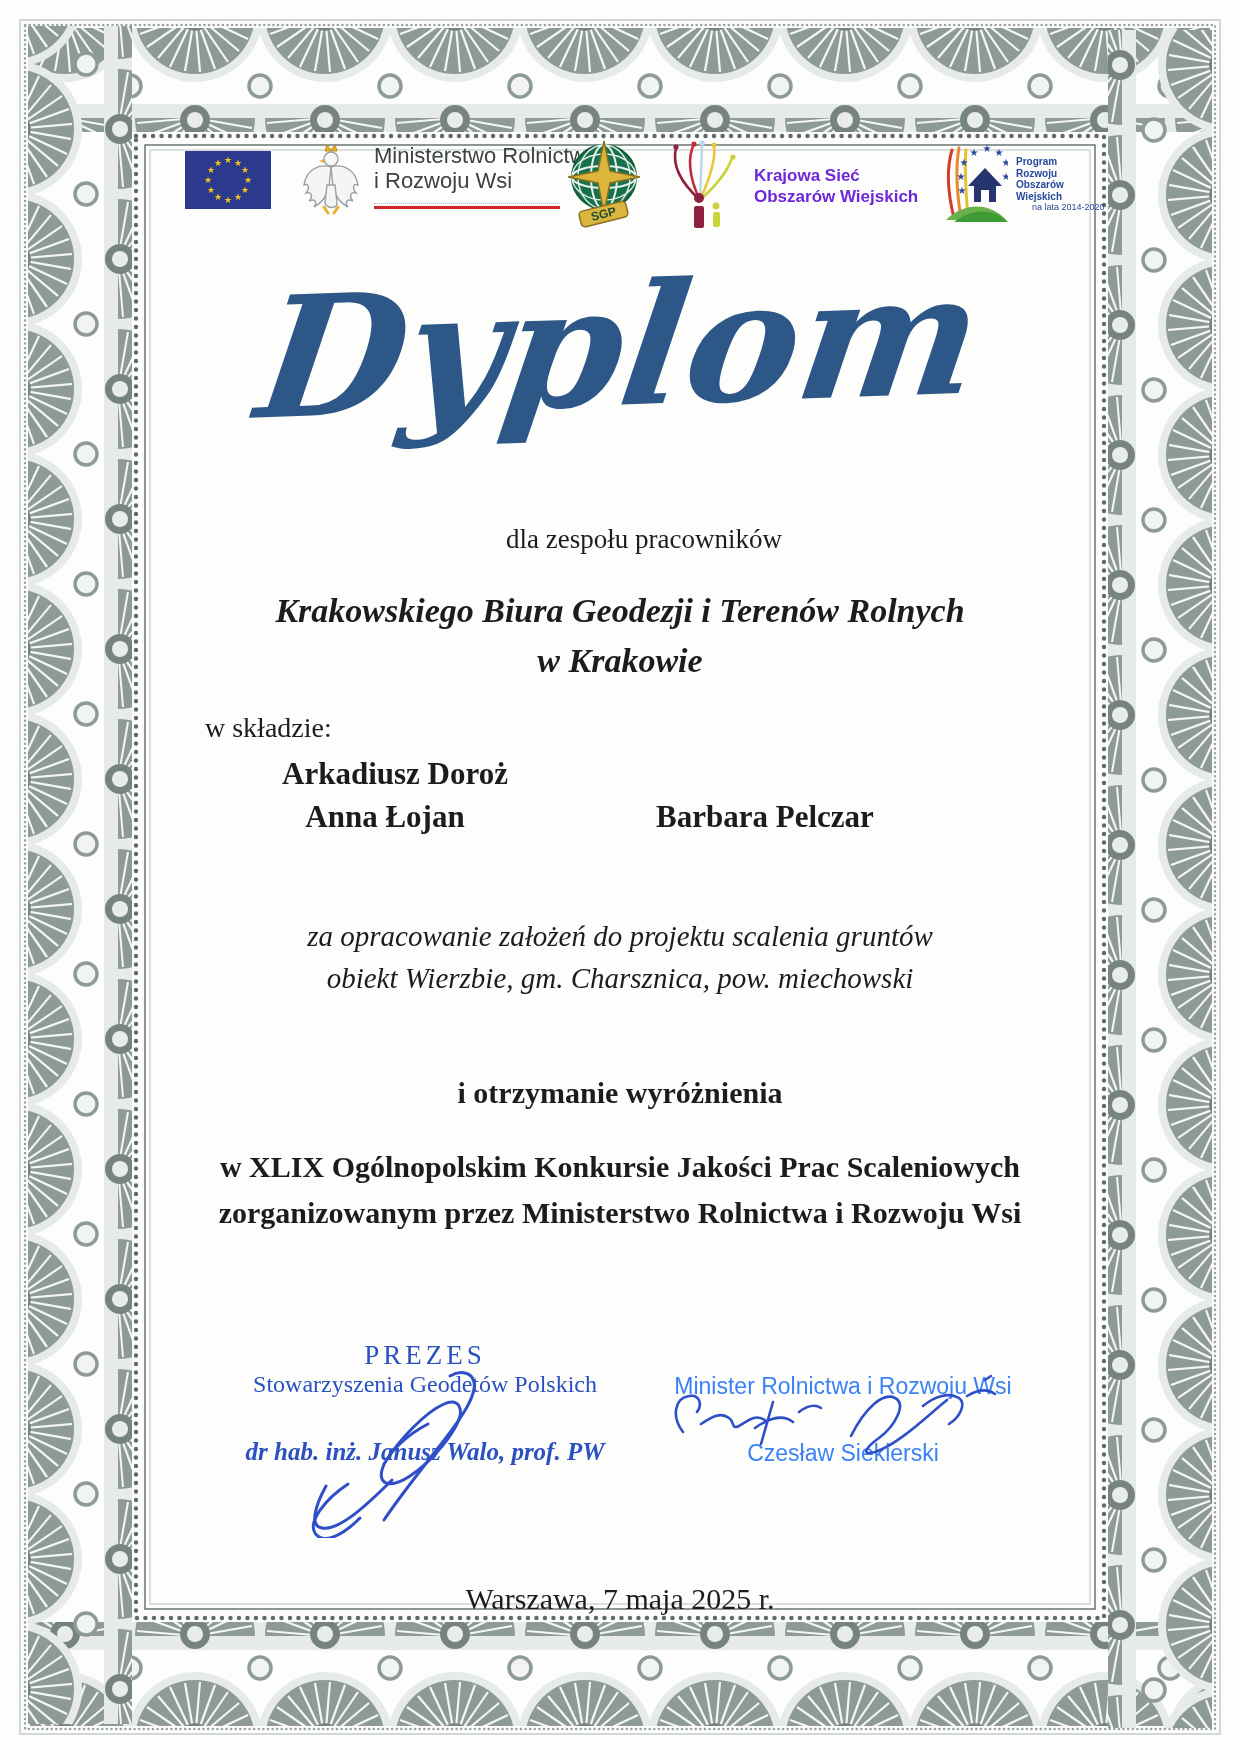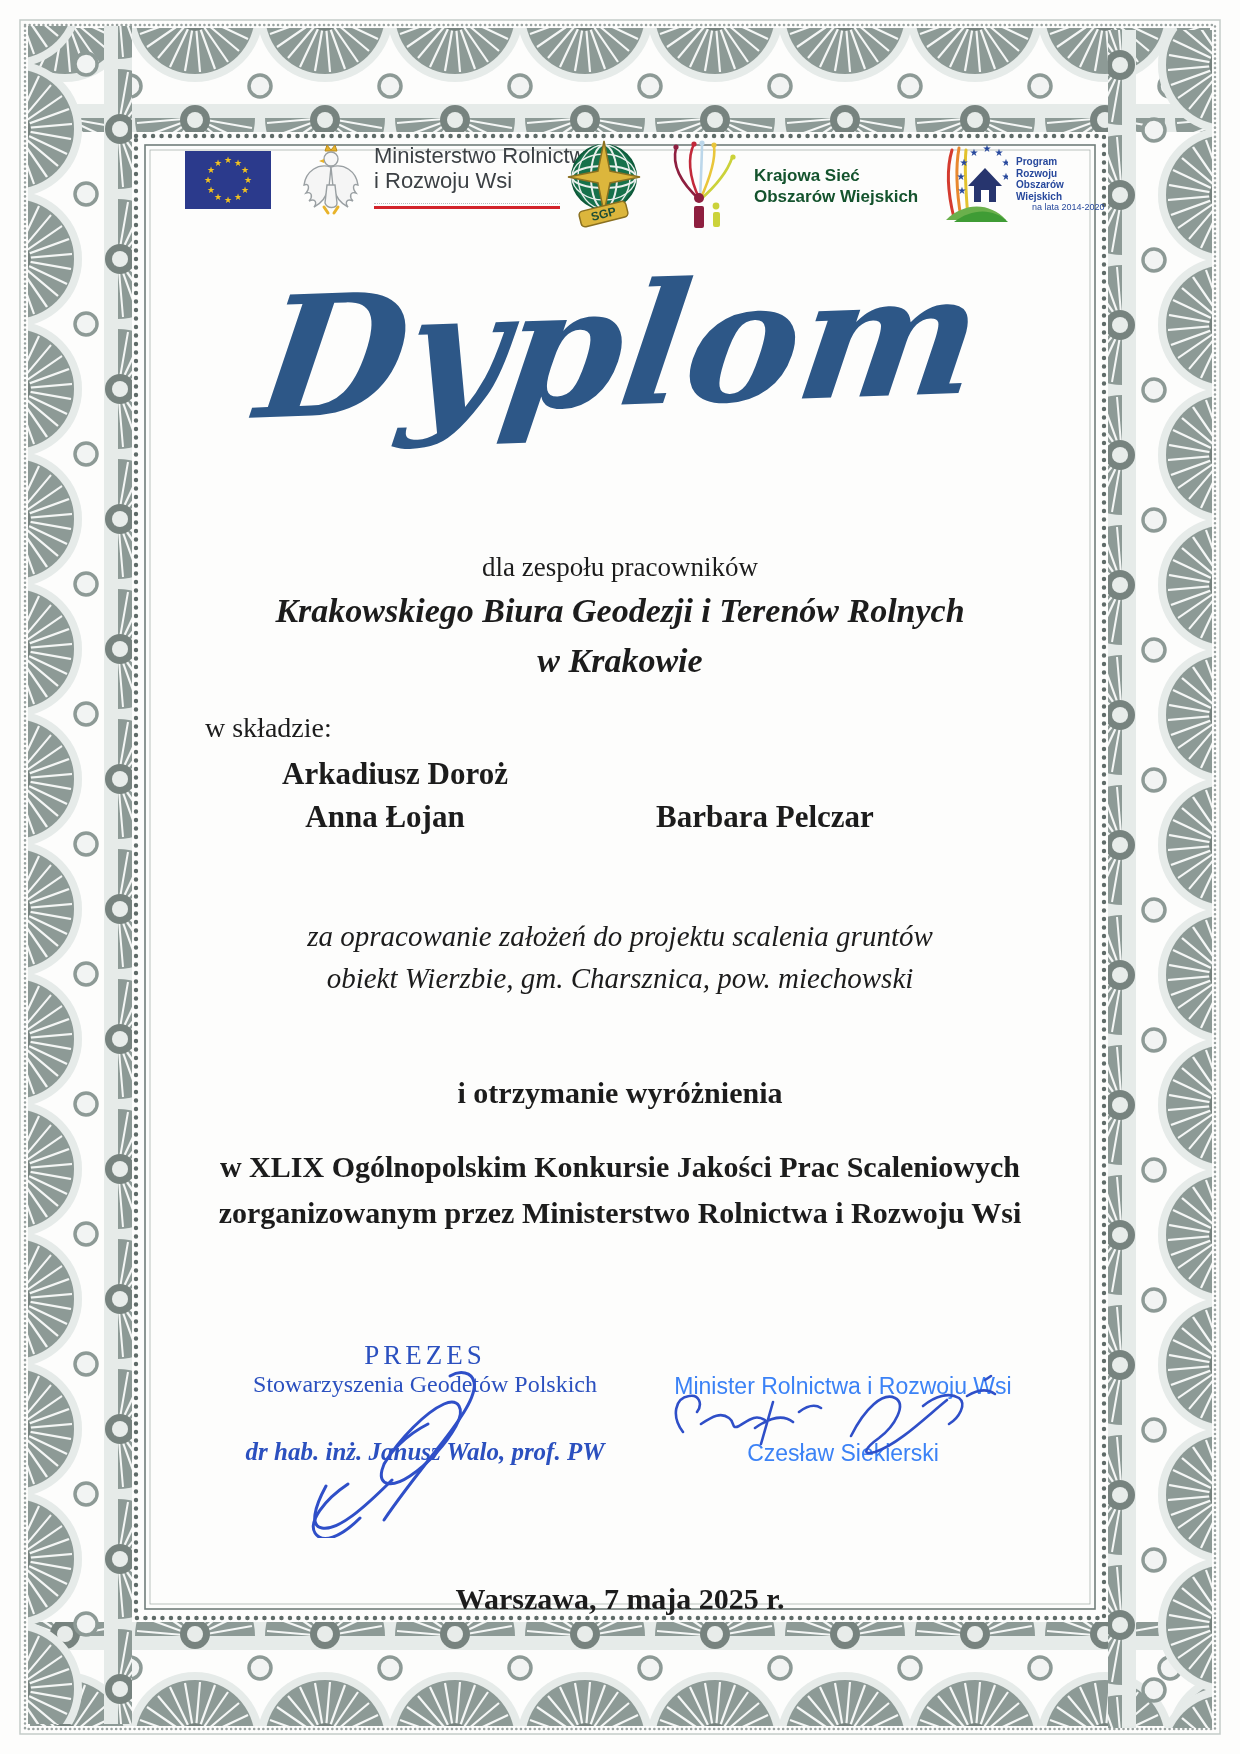--- a/index.html
+++ b/index.html
@@ -21,21 +21,21 @@
   .sig-blue{color:#2b50bf;}
   .sig-red{color:#3b82f6;font-family:"Liberation Sans",sans-serif;}
   .prezes{font-family:"Liberation Serif",serif;font-size:27px;letter-spacing:4px;}
   .sig-org{font-size:24px;}
   .sig-name-l{font-size:25px;font-weight:bold;font-style:italic;}
   .sig-title-r{font-size:23px;}
   .sig-name-r{font-size:23px;}
   .ministry-text{font-family:"Liberation Sans",sans-serif;font-size:22px;line-height:1.15;
         color:#3c4145;font-weight:500;}
   .ksow-text{font-family:"Liberation Sans",sans-serif;font-size:17px;line-height:1.25;
-        color:#14532d;font-weight:bold;}
+        color:#6d28d9;font-weight:bold;}
   .prow-text{font-family:"Liberation Sans",sans-serif;font-size:10px;line-height:1.15;
         color:#27489c;font-weight:bold;}
   .prow-years{font-family:"Liberation Sans",sans-serif;font-size:9px;color:#27489c;font-weight:normal;margin-left:16px;}
   svg{display:block;}
 </style>
 </head>
 <body>
 
 <div class="page">
 
@@ -180,21 +180,21 @@
       <div class="prow-text">Obszarów</div>
       <div class="prow-text">Wiejskich</div>
       <div class="prow-years">na lata 2014-2020</div>
     </div>
   </div>
 
   <div class="abs ctr content-line" style="top:262px;">
     <span class="title-script" style="display:inline-block;">Dyplom</span>
   </div>
 
-  <div class="abs ctr content-line intro" style="top:552px;">dla zespołu pracowników</div>
+  <div class="abs ctr content-line intro" style="top:524px;padding-left:24px;">dla zespołu pracowników</div>
   <div class="abs ctr content-line orgname" style="top:592px;">Krakowskiego Biura Geodezji i Terenów Rolnych</div>
   <div class="abs ctr content-line orgname" style="top:642px;">w Krakowie</div>
 
   <div class="abs team-label" style="left:205px;top:712px;">w składzie:</div>
 
   <div class="abs ctr member" style="left:250px;top:756px;width:290px;">Arkadiusz Doroż</div>
   <div class="abs ctr member" style="left:240px;top:799px;width:290px;">Anna Łojan</div>
   <div class="abs ctr member" style="left:590px;top:799px;width:350px;">Barbara Pelczar</div>
 
   <div class="abs ctr content-line desc" style="top:920px;">za opracowanie założeń do projektu scalenia gruntów</div>
@@ -221,15 +221,15 @@
 
   <div class="abs ctr sig-red sig-title-r" style="left:643px;top:1373px;width:400px;">Minister Rolnictwa i Rozwoju Wsi</div>
   <div class="abs ctr sig-red sig-name-r" style="left:643px;top:1440px;width:400px;">Czesław Siekierski</div>
   <svg class="abs" style="left:655px;top:1372px" width="350" height="100" viewBox="0 0 350 100">
     <g fill="none" stroke="#2f4fc8" stroke-width="2.6" stroke-linecap="round">
       <path d="M28,60 C16,44 20,26 34,24 C44,22 48,32 42,40 M46,52 C58,44 66,40 74,46 C80,50 76,58 84,54 C94,48 100,42 110,48 M118,30 L106,72 M100,56 C114,46 128,42 138,50 M144,40 C152,34 160,32 166,36"></path>
       <path d="M196,64 C210,36 228,20 240,26 C252,32 240,54 224,66 C210,76 206,84 220,80 C244,72 272,44 292,28 M268,34 C280,24 294,20 304,26 C312,32 304,46 294,52 M312,24 C322,18 332,16 340,22 M330,8 L336,4"></path>
     </g>
   </svg>
 
-  <div class="abs ctr content-line date" style="top:1582px;font-weight:bold;">Warszawa, 7 maja 2025 r.</div>
+  <div class="abs ctr content-line date" style="top:1582px;">Warszawa, 7 maja 2025 r.</div>
 
 </div>
 
 </body></html>

